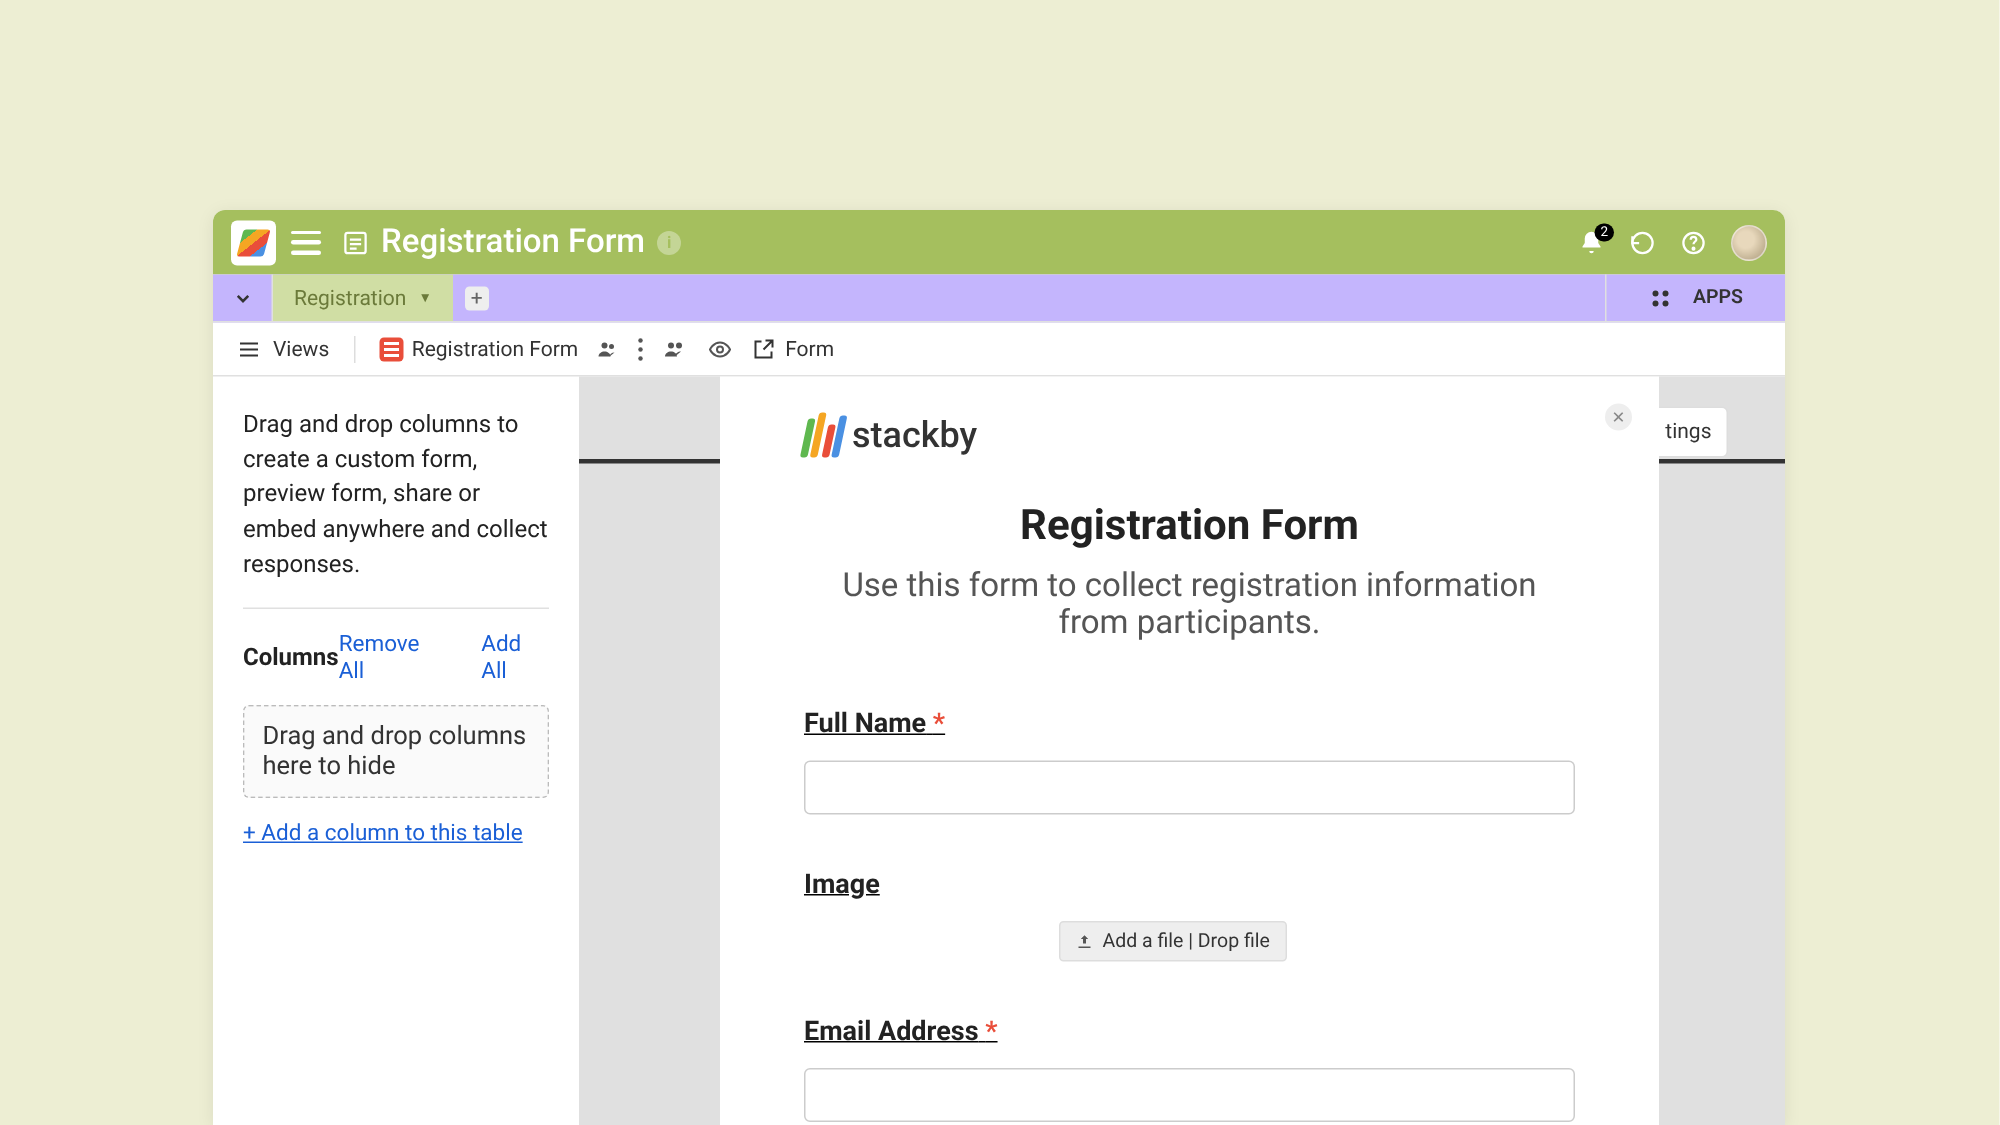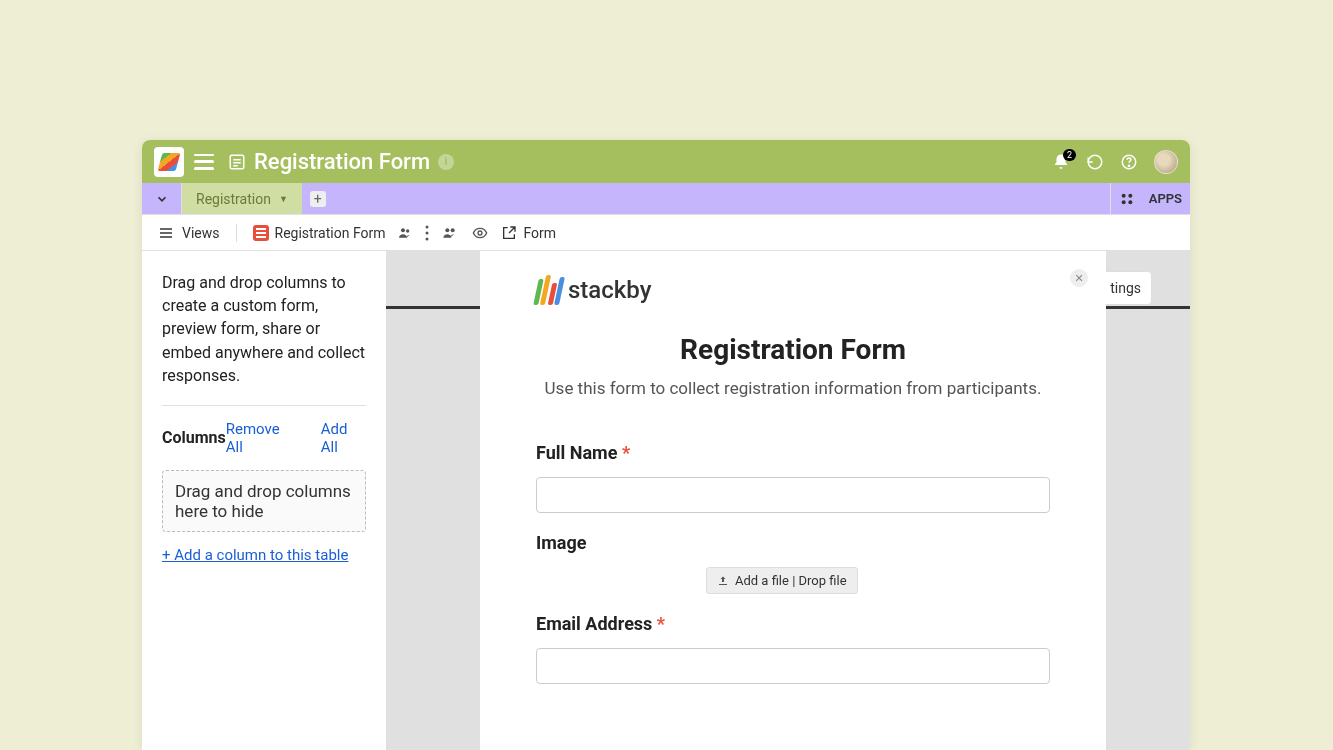--- a/index.html
+++ b/index.html
@@ -20,21 +20,21 @@
 .badge { position: absolute; top: -4px; right: -6px; background: #000; color: #fff; font-size: 9px; border-radius: 8px; padding: 1px 4px; }
 .icon-btn { cursor: pointer; display: flex; align-items: center; justify-content: center; }
 .avatar { width: 24px; height: 24px; border-radius: 50%; background: #d4c4a8 radial-gradient(circle at 40% 40%, #e8d8bc 30%, #a89878 100%); border: 1px solid rgba(255,255,255,0.5); }
 
 .tab-bar { height: 32px; background: #c4b5fd; display: flex; align-items: stretch; border-bottom: 1px solid #e0e0e0; }
 .chev-box { width: 40px; display: flex; align-items: center; justify-content: center; border-right: 1px solid #e0e0e0; cursor: pointer; }
 .reg-tab { background: #d0dea4; padding: 0 14px; display: flex; align-items: center; font-size: 14px; color: #6b7a3a; gap: 8px; cursor: pointer; }
 .reg-tab .caret { font-size: 9px; }
 .plus-box { width: 32px; display: flex; align-items: center; justify-content: center; }
 .plus-box .plus { width: 16px; height: 16px; background: #eee; border-radius: 3px; display: flex; align-items: center; justify-content: center; font-size: 14px; color: #666; cursor: pointer; }
-.apps-right { margin-left: auto; border-left: 1px solid #e0e0e0; padding: 0 8px; display: flex; align-items: center; gap: 14px; font-size: 13px; font-weight: 600; color: #333; cursor: pointer; }
+.apps-right { margin-left: auto; border-left: 1px solid #e0e0e0; padding: 0 28px; display: flex; align-items: center; gap: 14px; font-size: 13px; font-weight: 600; color: #333; cursor: pointer; }
 
 .toolbar { height: 36px; border-bottom: 1px solid #e0e0e0; display: flex; align-items: center; padding: 0 16px; gap: 12px; font-size: 14px; color: #333; }
 .views-toggle { display: flex; align-items: center; gap: 8px; cursor: pointer; }
 .vbar { width: 1px; height: 18px; background: #ddd; margin: 0 4px; }
 .form-badge { display: flex; align-items: center; gap: 6px; }
 .form-badge-icon { width: 16px; height: 16px; background: #e94e3a; border-radius: 3px; display: flex; flex-direction: column; justify-content: center; align-items: center; gap: 2px; }
 .form-badge-icon span { width: 10px; height: 2px; background: #fff; }
 .tool-icon { cursor: pointer; color: #555; }
 .form-link { display: flex; align-items: center; gap: 6px; cursor: pointer; color: #333; }
 
@@ -59,22 +59,22 @@
 .close-x { position: absolute; right: 18px; top: 18px; width: 18px; height: 18px; border-radius: 50%; background: #eee; color: #888; font-size: 11px; display: flex; align-items: center; justify-content: center; cursor: pointer; }
 .stackby-logo { display: flex; align-items: center; justify-content: flex-start; gap: 2px; margin-bottom: 28px; }
 .stackby-logo .stripes { width: 30px; height: 30px; display: flex; gap: 2px; align-items: flex-end; }
 .stackby-logo .stripes span { width: 5px; border-radius: 2px; transform: skewX(-12deg); }
 .stackby-logo .s1 { height: 26px; background: #5fb84f; }
 .stackby-logo .s2 { height: 30px; background: #f5a623; }
 .stackby-logo .s3 { height: 22px; background: #e94e3a; }
 .stackby-logo .s4 { height: 28px; background: #4a90e2; }
 .stackby-logo .txt { font-size: 24px; font-weight: 500; color: #333; }
 .form-title { text-align: center; font-size: 28px; font-weight: 700; color: #222; margin-bottom: 12px; }
-.form-sub { text-align: center; font-size: 17px; color: #555; margin-bottom: 44px; }
-.field { margin-bottom: 19px; }
+.form-sub { text-align: center; font-size: 22px; color: #555; margin-bottom: 44px; }
+.field { margin-bottom: 36px; text-decoration: underline; }
 .field-label { font-size: 18px; font-weight: 700; color: #222; margin-bottom: 14px; }
 .req { color: #e94e3a; }
 .text-input { width: 100%; height: 36px; border: 1px solid #ccc; border-radius: 4px; padding: 0 10px; font-size: 15px; }
 .file-btn { display: inline-flex; align-items: center; gap: 6px; background: #eee; border: 1px solid #ddd; border-radius: 3px; padding: 5px 10px; font-size: 13px; color: #333; cursor: pointer; margin-left: 170px; }
 svg { display: block; }
 </style>
 </head>
 <body>
 
 <div class="app-window">

